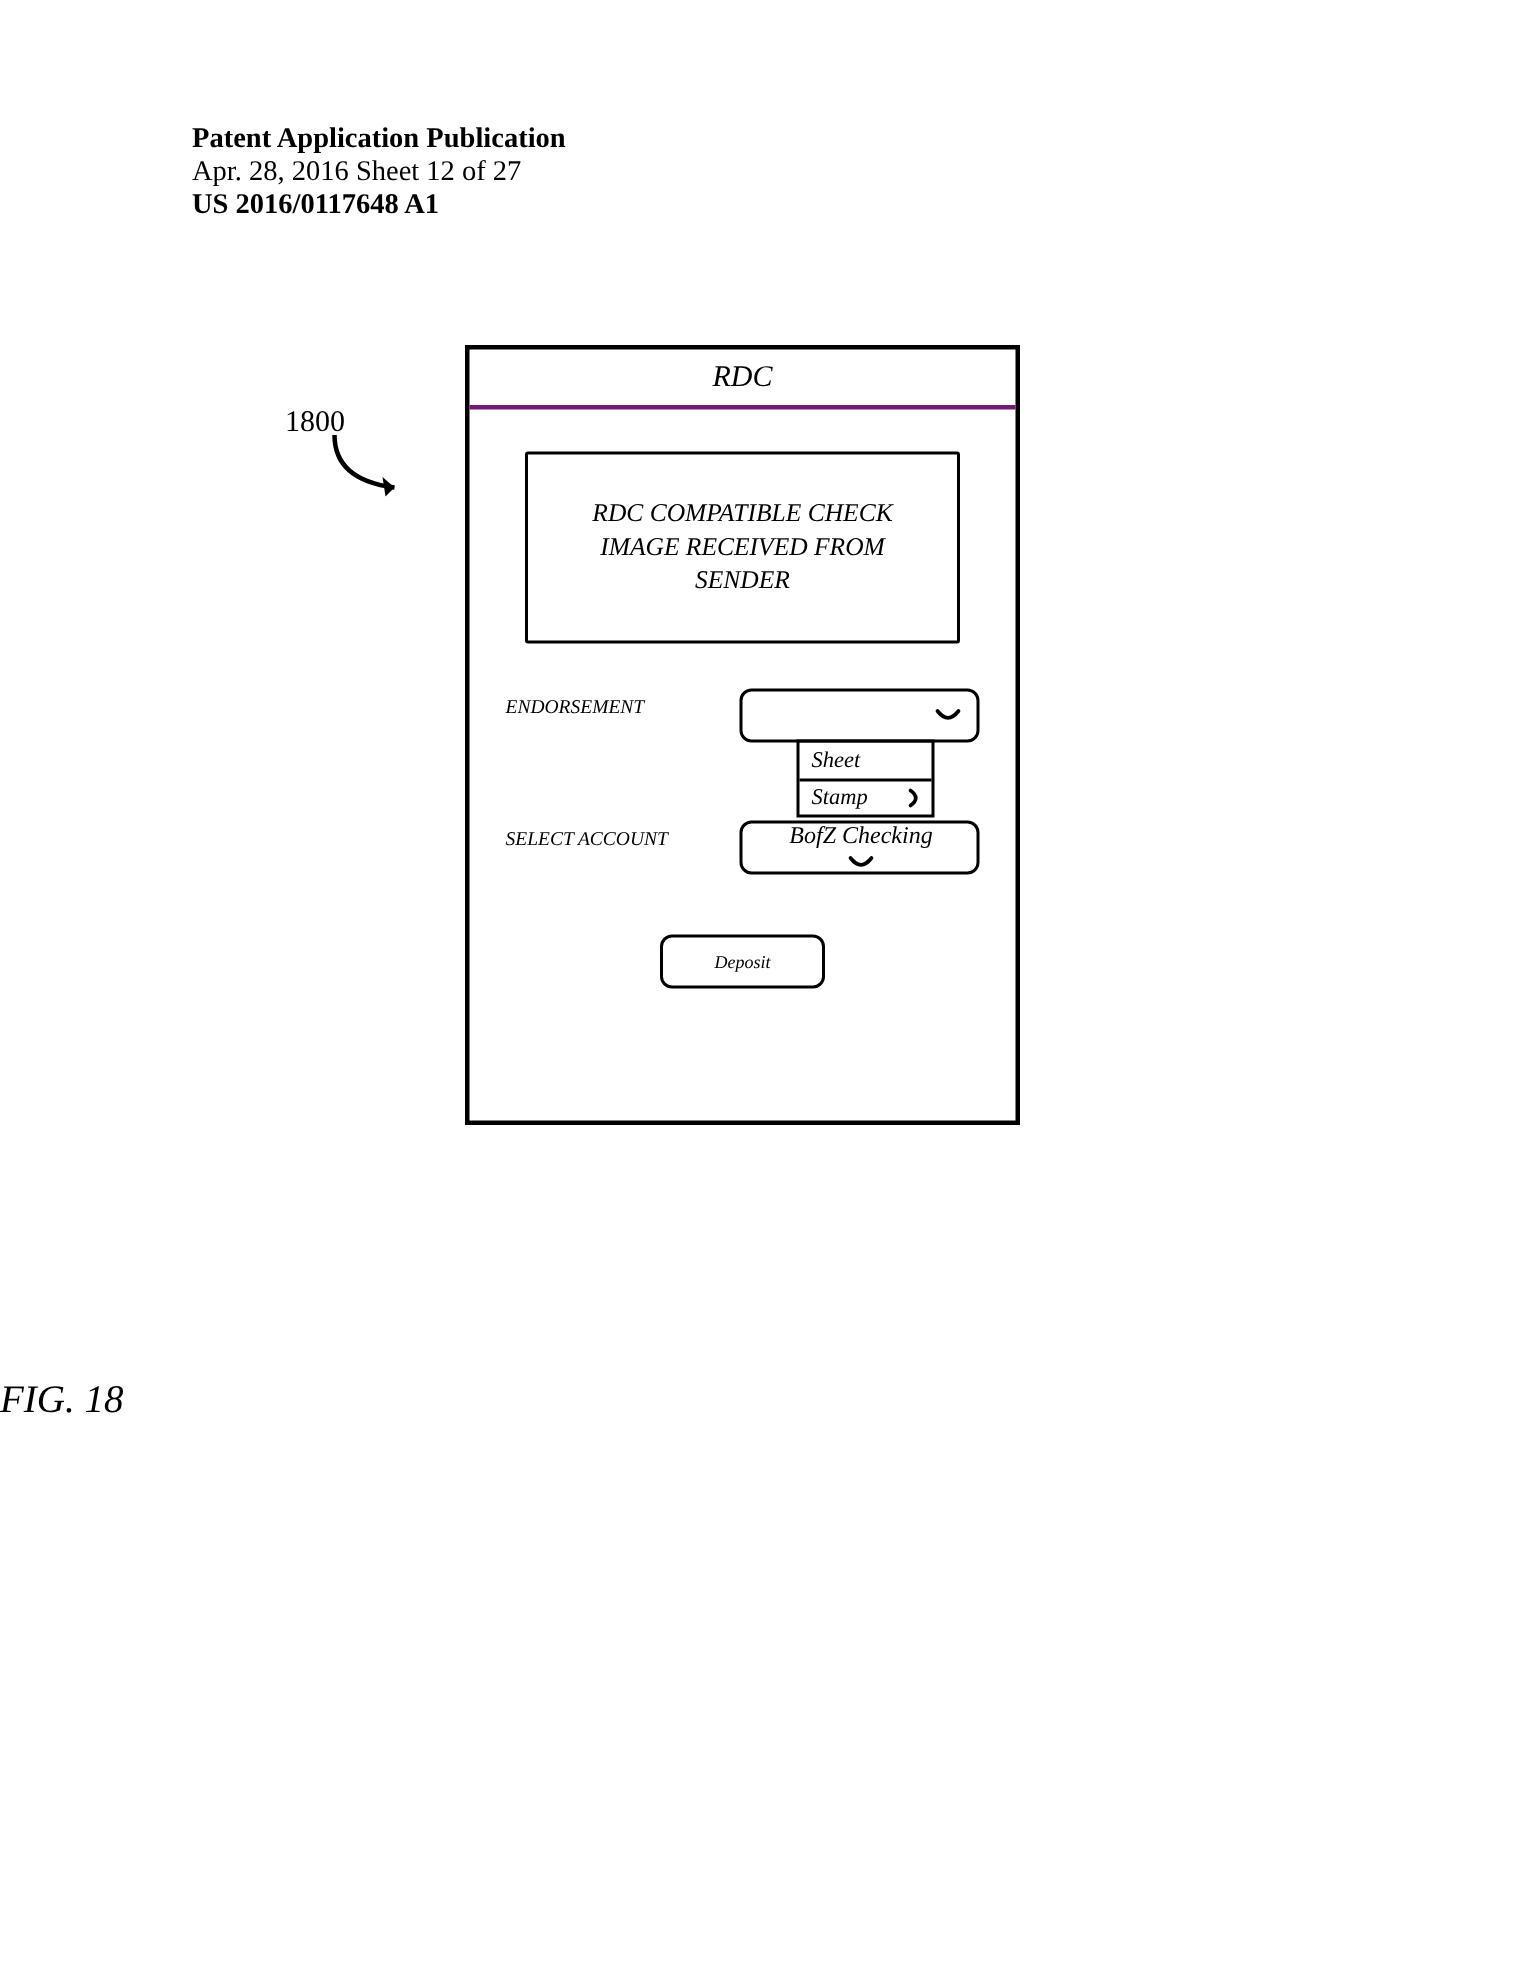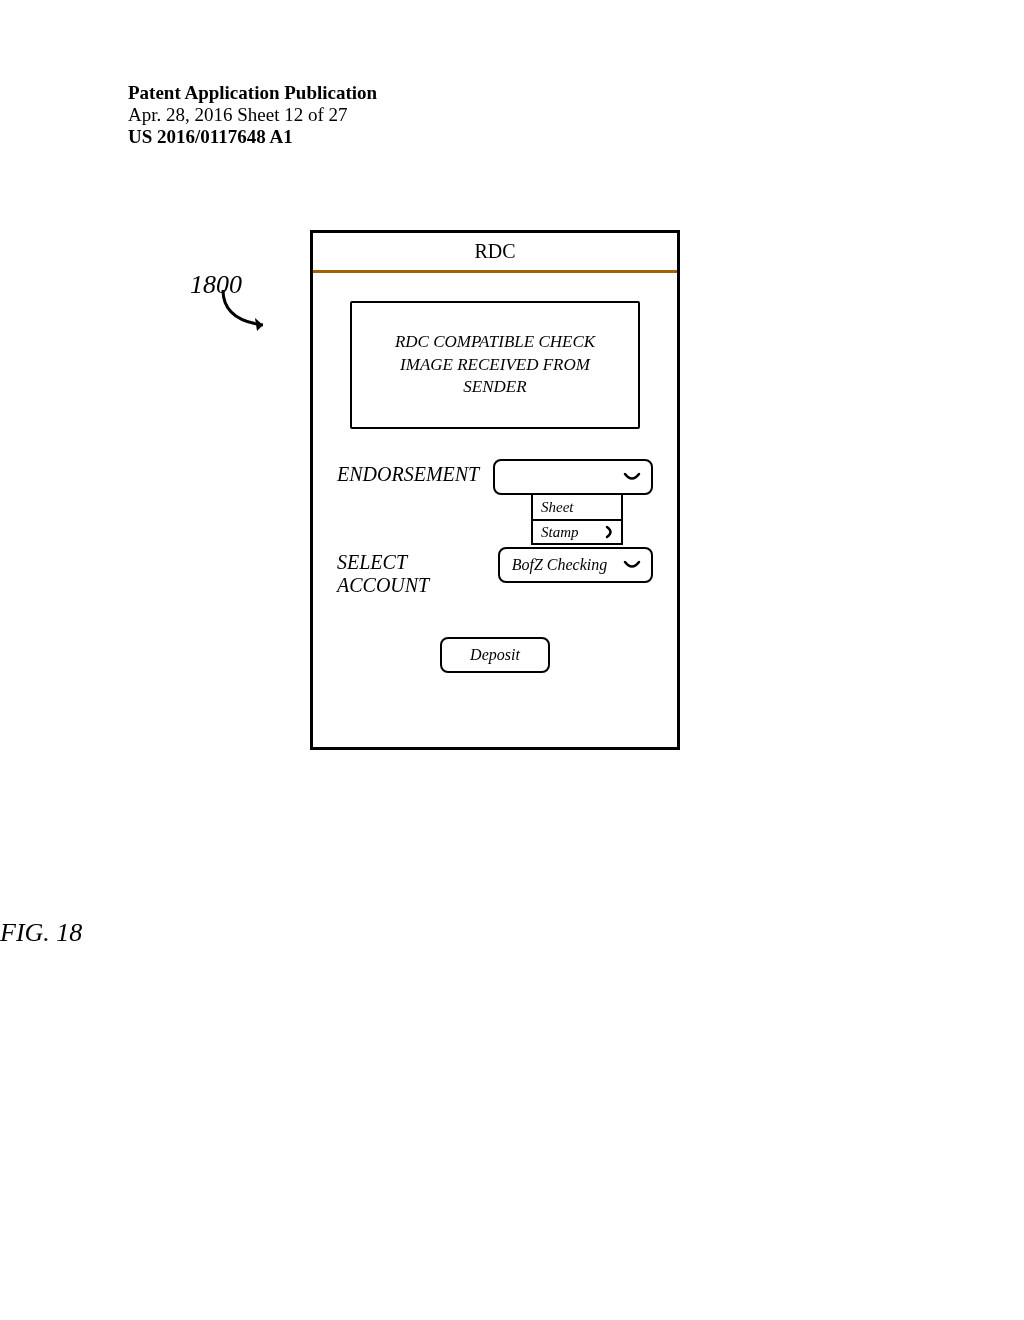--- a/index.html
+++ b/index.html
@@ -20,43 +20,43 @@
     font-size: 19px;
     flex-direction: column;
   }
   .page-header .left { font-weight: bold; }
   .page-header .center { }
   .page-header .right { font-weight: bold; }
   .ref-label {
     position: absolute;
     top: 270px;
     left: 190px;
-    font-style: italic;
-    font-size: 26px;
+    font-size: 20px;
   }
   .ref-arrow {
     position: absolute;
     top: 285px;
     left: 215px;
   }
   .device {
     position: absolute;
     top: 230px;
     left: 310px;
     width: 370px;
     height: 520px;
     border: 3px solid #000;
     background: #fff;
   }
   .title-row {
     height: 40px;
-    border-bottom: 3px solid #a16207;
-    display: flex;
-    align-items: center;
-    justify-content: center;
+    border-bottom: 3px solid #701a75;
+    display: flex;
+    align-items: center;
+    justify-content: center;
+    font-style: italic;
     font-size: 20px;
     text-align: right;
   }
   .body-area {
     padding: 28px 24px 20px 24px;
     font-style: italic;
   }
   .check-box {
     margin: 0 auto;
     width: 290px;
@@ -75,21 +75,21 @@
     margin-top: 30px;
     display: flex;
     align-items: flex-start;
     justify-content: space-between;
   }
   .form-row.account-row {
     margin-top: 52px;
     align-items: flex-start;
   }
   .form-label {
-    font-size: 20px;
+    font-size: 13px;
     padding-top: 4px;
   }
   .endorsement-group {
     position: relative;
     width: 160px;
   }
   .endorse-main {
     height: 36px;
     border: 2.5px solid #000;
     border-radius: 8px;
@@ -119,35 +119,36 @@
     width: 160px;
     height: 36px;
     border: 2.5px solid #000;
     border-radius: 8px;
     display: flex;
     align-items: center;
     justify-content: space-between;
     padding: 0 10px 0 12px;
     font-size: 16px;
     font-style: italic;
+    flex-direction: column;
   }
   .deposit-row {
     margin-top: 40px;
     display: flex;
     justify-content: center;
   }
   .deposit-btn {
     width: 110px;
     height: 36px;
     border: 2.5px solid #000;
     border-radius: 8px;
     display: flex;
     align-items: center;
     justify-content: center;
-    font-size: 16px;
+    font-size: 12px;
     font-style: italic;
   }
   .fig-caption {
     position: absolute;
     top: 918px;
     width: 1024px;
     font-style: italic;
     font-size: 26px;
   }
   .chevron-down {

